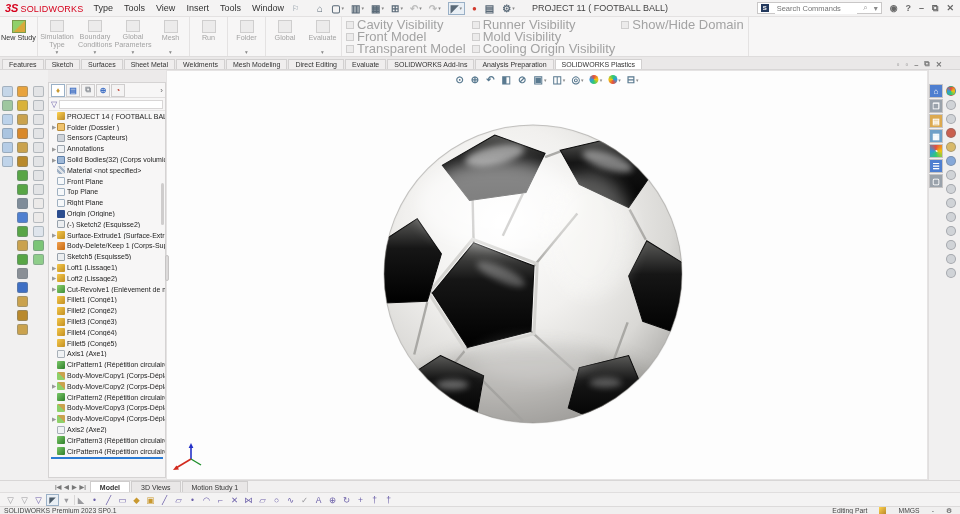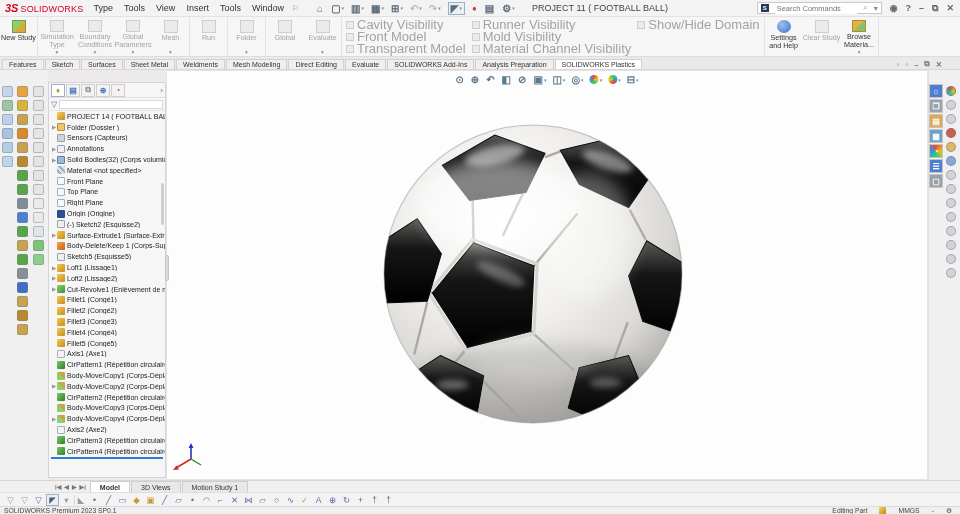--- a/index.html
+++ b/index.html
@@ -308,43 +308,25 @@
         <span class="vbtn">
         <span class="vbi"></span>
         <span>Runner Visibility</span>
       </span>
         <span class="vbtn">
         <span class="vbi"></span>
         <span>Mold Visibility</span>
       </span>
         <span class="vbtn">
         <span class="vbi"></span>
-        <span>Material Channel Visibility</span>
+        <span>Cooling Origin Visibility</span>
       </span>
         <span class="vbtn">
         <span class="vbi"></span>
         <span>Show/Hide Domain</span>
-      </span>
-      </span>
-    <span style="display:flex">
-
-    <span class="rbtn">
-        <span class="rbi ri-gear"></span>
-        <span>Settings and Help</span>
-        <span class="rba"></span>
-      </span>
-        <span class="rbtn dis">
-        <span class="rbi ri-dis"></span>
-        <span>Clear Study</span>
-        <span class="rba"></span>
-      </span>
-        <span class="rbtn sep">
-        <span class="rbi ri-mat"></span>
-        <span>Browse Materia...</span>
-        <span class="rba">▾</span>
       </span>
       </span>
     <span class="rfill"></span>
   </div>
 
   <div class="cmdtabs">
     <span style="display:flex;align-items:flex-end">
 
     <span class="ctab">Features</span>
         <span class="ctab">Sketch</span>

